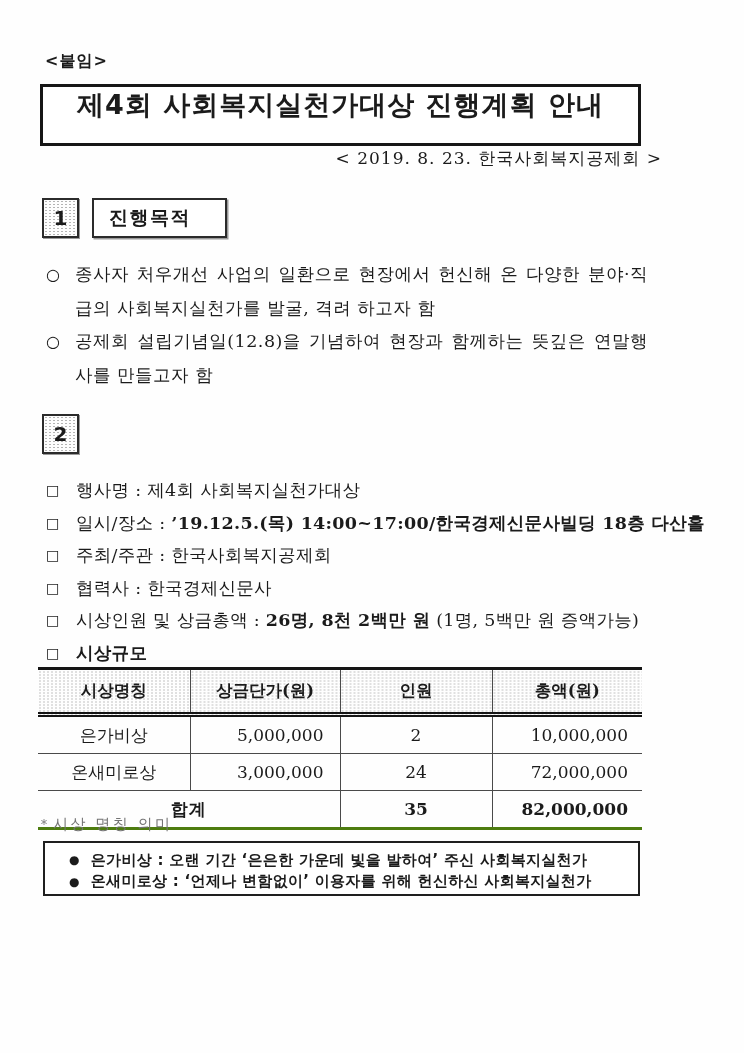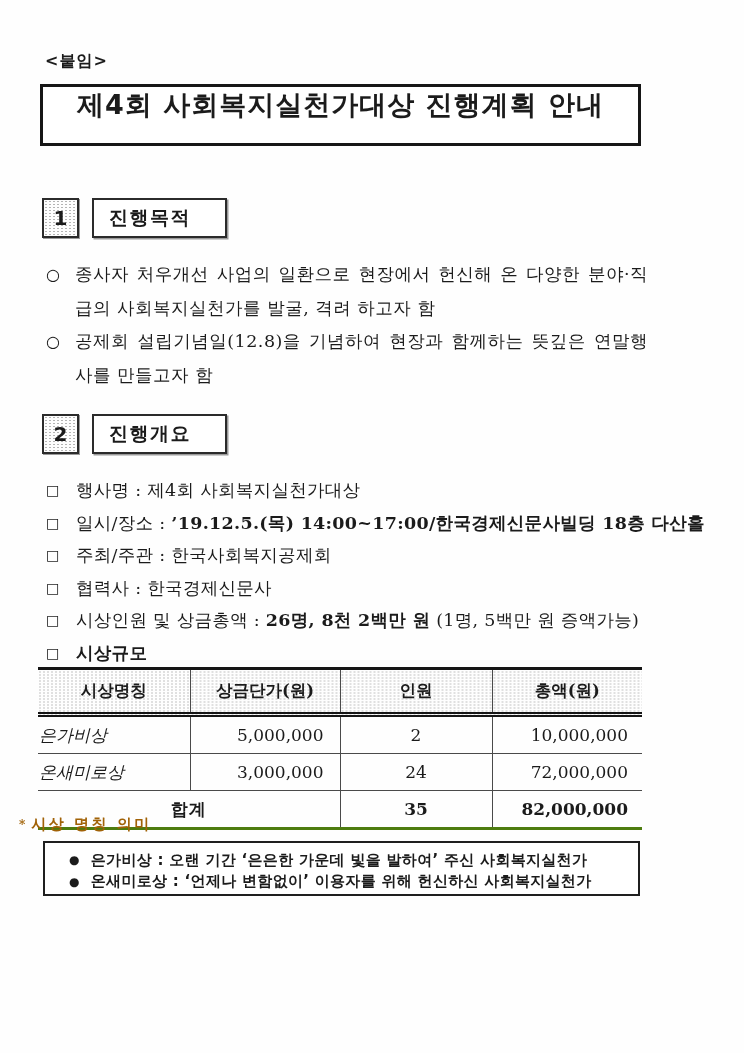--- a/index.html
+++ b/index.html
@@ -52,69 +52,69 @@
   .awards-table{position:absolute;top:667px;left:38px;width:604px;
     border-collapse:collapse;table-layout:fixed;
     border-top:3px solid #151515;border-bottom:3px solid #4d7c0f;}
   .awards-table th{height:40px;font-size:16.5px;font-weight:600;
     border-bottom:5px double #151515;
     background-image:radial-gradient(circle,#c2c2c2 0.7px,rgba(0,0,0,0) 0.9px);
     background-size:4px 3px;}
   .awards-table td{height:34px;font-size:17px;}
   .awards-table tbody tr + tr td{border-top:1px solid #4a4a4a;}
   .vline{border-left:1px solid #4a4a4a;}
-  .cell-name{font-size:16.5px;font-style:italic;}
+  .cell-name{text-align:center;font-size:16.5px;}
   .cell-price{text-align:right;padding-right:16px;}
   .cell-count{text-align:center;}
   .cell-total{text-align:right;padding-right:14px;}
   .total-row td{font-weight:bold;}
   .total-label{text-align:center;font-size:17.5px;letter-spacing:1px;}
   
-  .footnote{position:absolute;top:815px;left:19px;font-size:15px;color:#a16207;
-    letter-spacing:2.5px;white-space:nowrap;font-weight:bold;}
+  .footnote{position:absolute;top:815px;left:41px;font-size:15px;color:#737373;
+    letter-spacing:2.5px;white-space:nowrap;}
   .footnote .fn-marker{font-size:12px;margin-right:6px;letter-spacing:0;}
   .notes-box{position:absolute;top:841px;left:43px;width:597px;height:55px;
     border:2px solid #1f1f1f;padding:5px 0 0 24px;box-sizing:border-box;
     display:flex;flex-direction:column;justify-content:space-evenly;background:#fff;}
   .note{display:flex;align-items:center;gap:11px;
     font-family:"DejaVu Sans",sans-serif;font-weight:600;font-size:15px;
     letter-spacing:0.3px;white-space:nowrap;}
   .note-marker{font-size:12px;flex:none;}
 </style>
 </head>
 <body>
 
 <div class="page">
 
 
   <div class="attachment">&lt;붙임&gt;</div>
 
   <div class="title-box">
     <span class="doc-title">제4회 사회복지실천가대상 진행계획 안내</span>
   </div>
+  <div class="date-line">&lt; 2019. 8. 23. 한국사회복지공제회 &gt;</div>
 
   <div class="section section-1">
     <div class="num-badge">1</div>
     <div class="sec-title-box">진행목적</div>
   </div>
 
   <div class="bullets">
     <div class="bullet">
       <span class="bullet-marker">○</span>
       <span class="bullet-text">종사자 처우개선 사업의 일환으로 현장에서 헌신해 온 다양한 분야·직급의 사회복지실천가를 발굴, 격려 하고자 함</span>
     </div>
     <div class="bullet">
       <span class="bullet-marker">○</span>
       <span class="bullet-text">공제회 설립기념일(12.8)을 기념하여 현장과 함께하는 뜻깊은 연말행사를 만들고자 함</span>
     </div>
   </div>
 
   <div class="section section-2">
     <div class="num-badge">2</div>
-    <div class="sec-title-box">진행개요</div>
   </div>
 
   <div class="overview-list">
     <div class="ov-item">
       <span class="ov-marker">□</span>
       <span class="ov-text"><span>행사명 : 제4회 사회복지실천가대상</span><b></b><span></span></span>
     </div>
     <div class="ov-item">
       <span class="ov-marker">□</span>
       <span class="ov-text"><span>일시/장소 : </span><b>’19.12.5.(목) 14:00~17:00/한국경제신문사빌딩 18층 다산홀</b><span></span></span>

